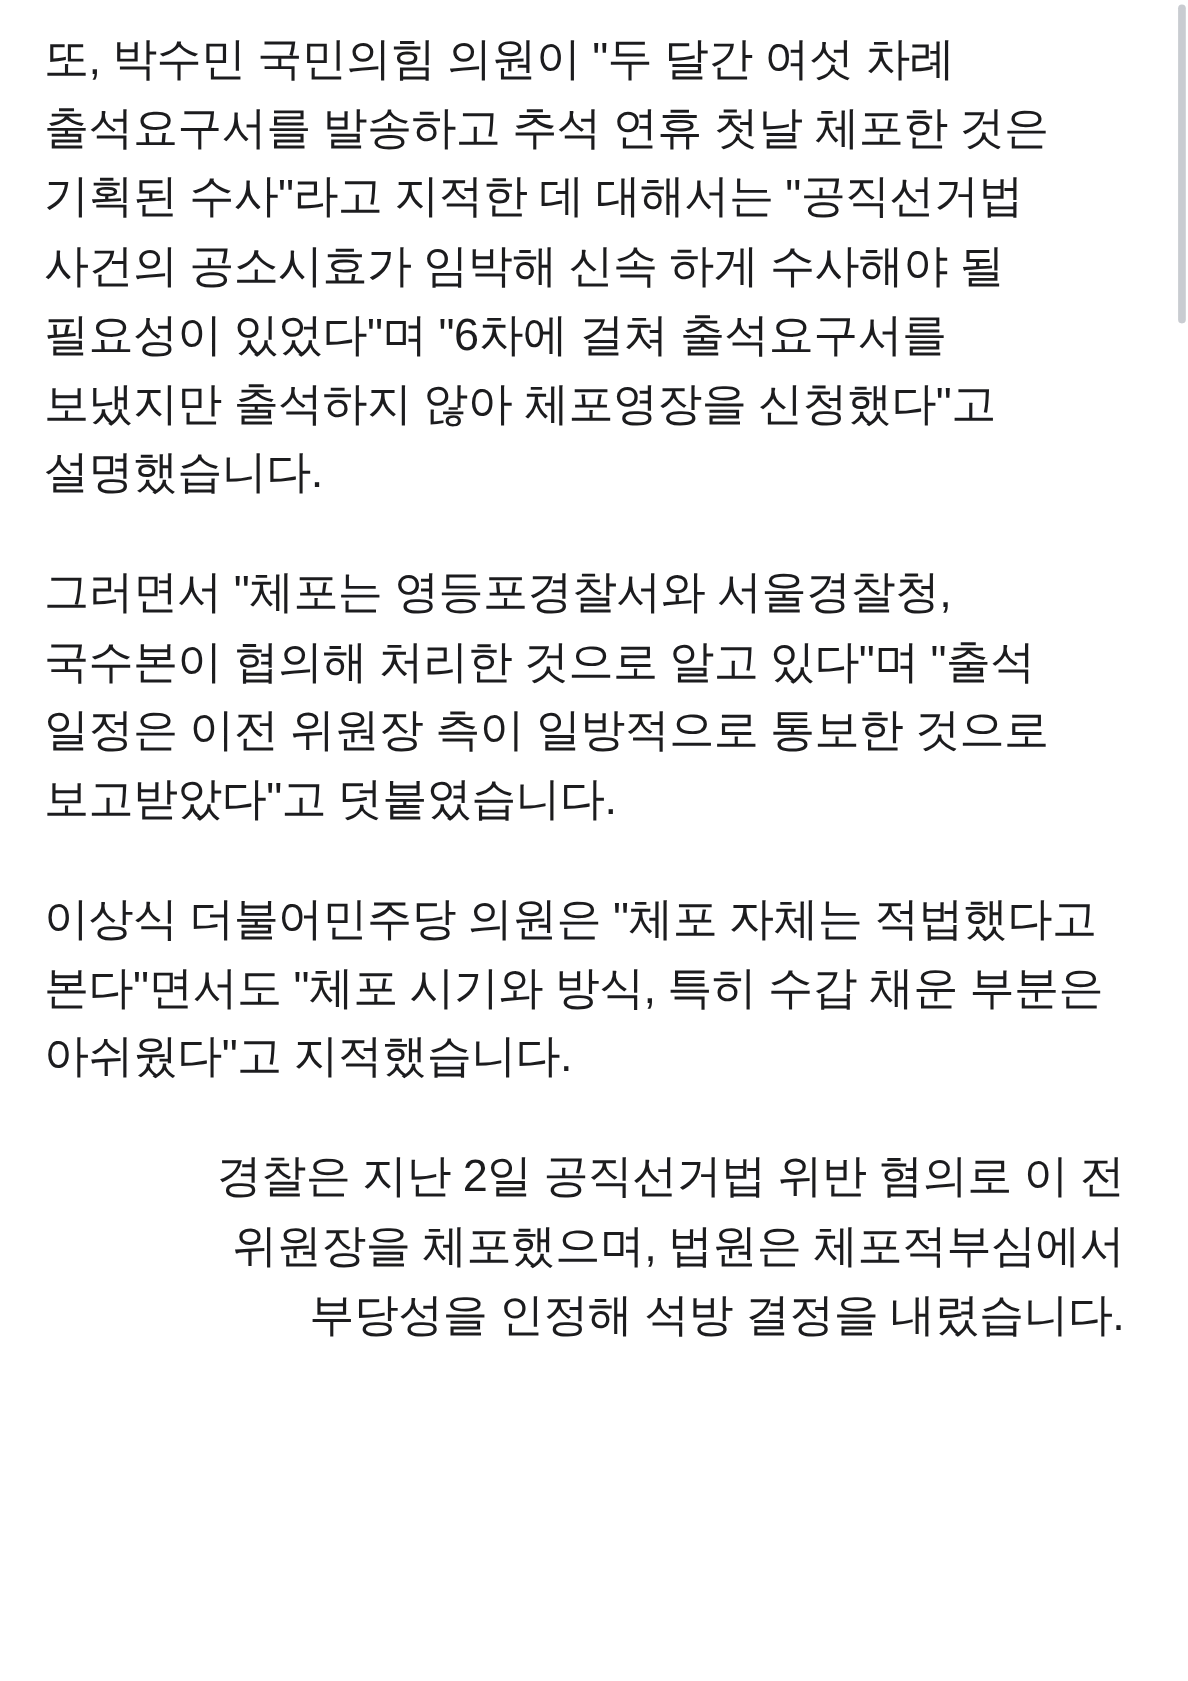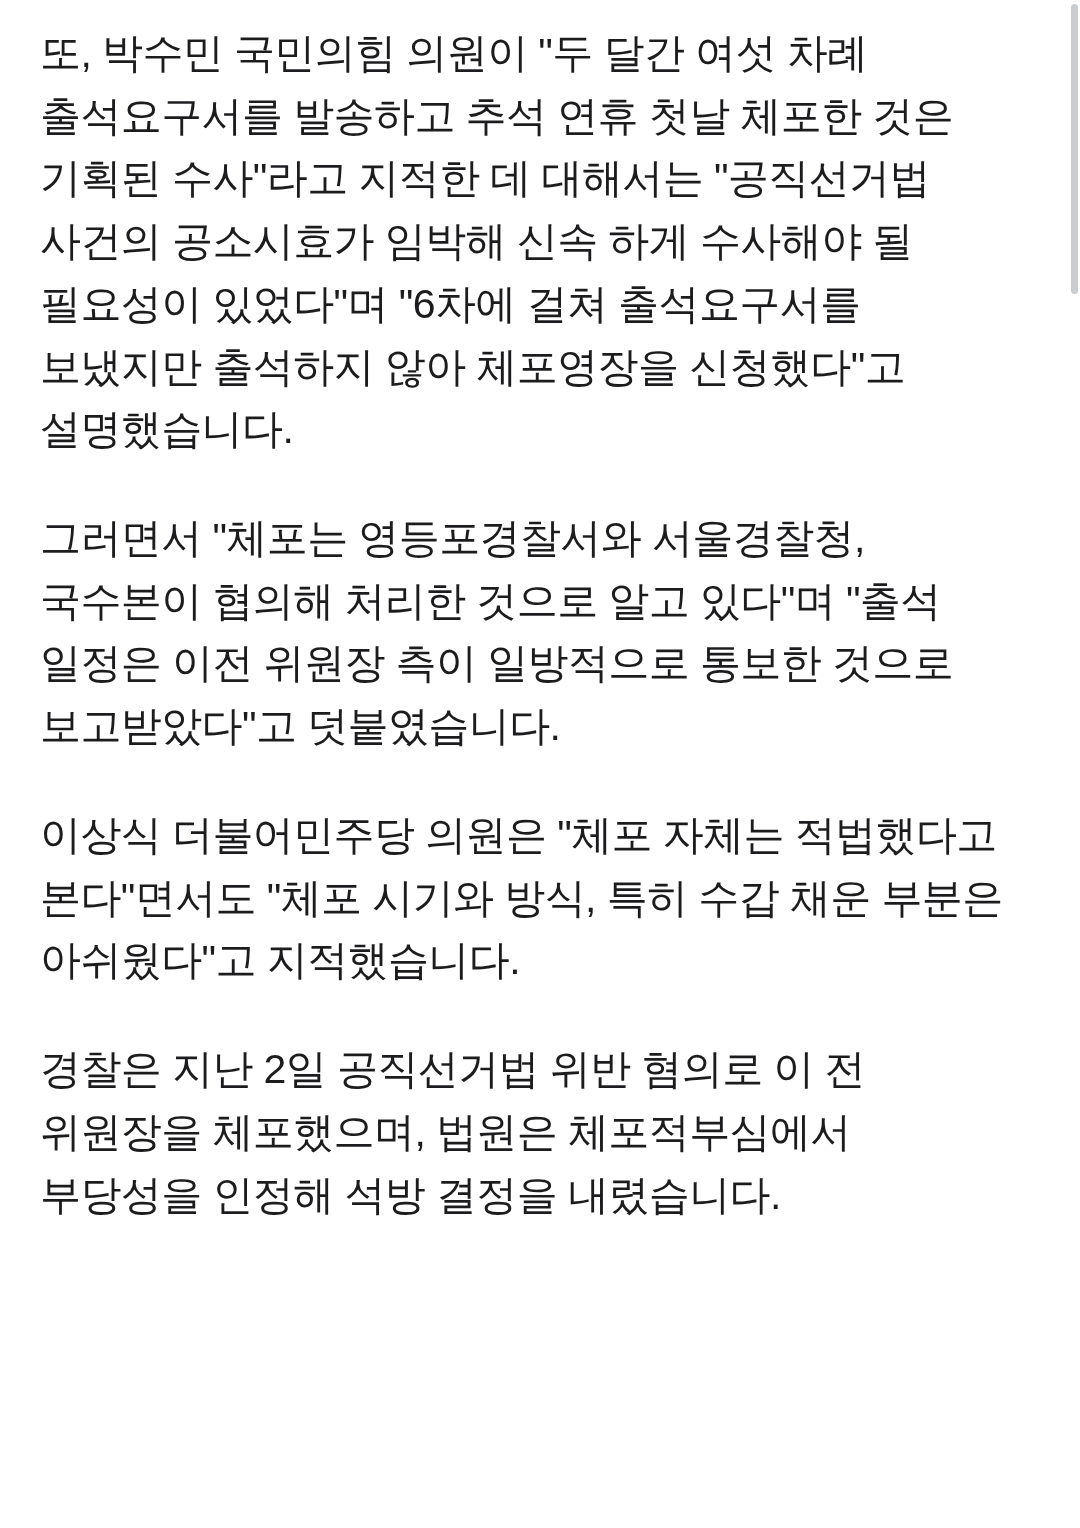--- a/index.html
+++ b/index.html
@@ -29,20 +29,21 @@
     font-size: 41px;
     line-height: 1.53;
     letter-spacing: -0.6px;
     color: #1c1c1e;
     word-break: keep-all;
     white-space: pre-wrap;
   }
 
   .paragraph:last-of-type {
     margin-bottom: 0;
+    text-align: right;
   }
 
   
   .scrollbar-track {
     position: absolute;
     top: 0;
     right: 0;
     width: 12px;
     height: 1528px;
     background: #ffffff;

